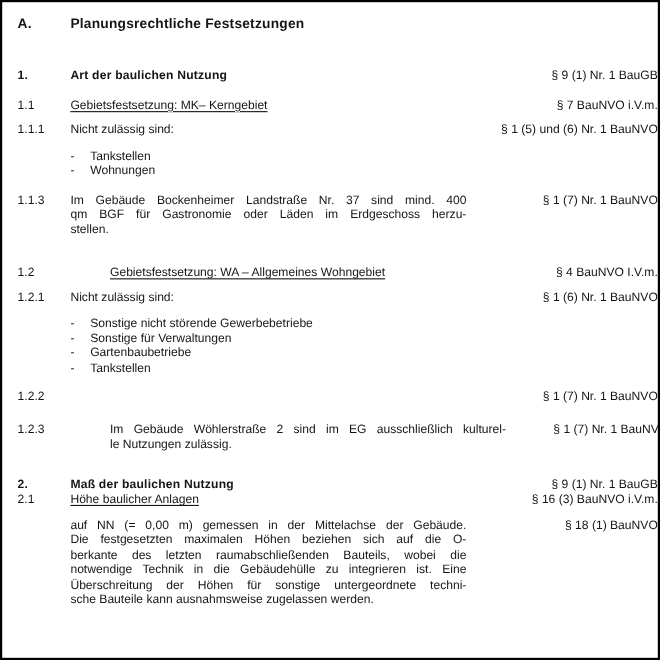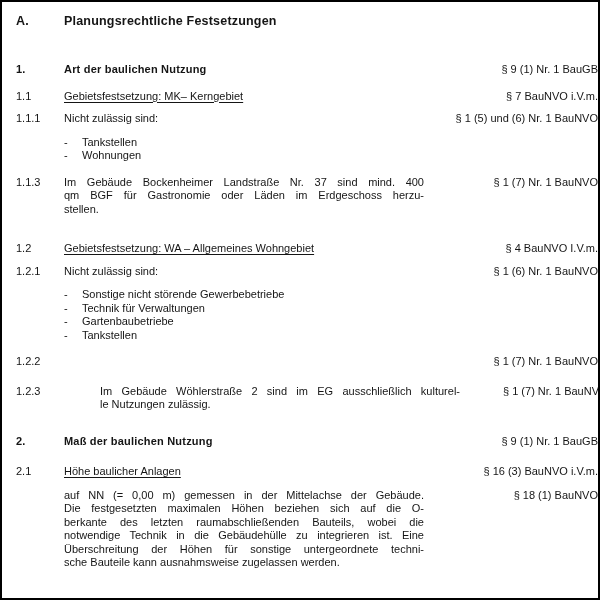--- a/index.html
+++ b/index.html
@@ -27,23 +27,23 @@
   .txt  { }
   .ref  { padding-left: 7px; white-space: nowrap; text-align: right; }
   .bold { font-weight: bold; letter-spacing: 0.2px; }
   .u    { text-decoration: underline; text-underline-offset: 2px; }
   .bullet { display: flex; }
   .dash { width: 18px; flex: 0 0 18px; }
   .tline { min-height: 13.5px; }
   .tline.just { text-align: justify; text-align-last: justify; }
   
   .mt35 { margin-top: 35px; }
-  .mt26 { margin-top: 26px; }
+  .mt26 { margin-top: 26px; gap: 36px; }
   .mt23 { margin-top: 23px; }
-  .mt17 { margin-top: 17px; }
+  .mt17 { }
   .mt16 { margin-top: 16px; gap: 36px; }
   .mt13 { margin-top: 13px; }
   .mt10 { margin-top: 10px; }
   .mt9  { margin-top: 9px; }
 </style>
 </head>
 <body>
 
 <div class="page">
 
@@ -110,21 +110,21 @@
 
   <div class="row mt10">
     <div class="num"></div>
     <div class="txt">
       <div class="bullet">
         <span class="dash">-</span>
         <span>Sonstige nicht störende Gewerbebetriebe</span>
       </div>
       <div class="bullet">
         <span class="dash">-</span>
-        <span>Technik für Verwaltungen</span>
+        <span>Sonstige für Verwaltungen</span>
       </div>
       <div class="bullet">
         <span class="dash">-</span>
         <span>Gartenbaubetriebe</span>
       </div>
       <div class="bullet">
         <span class="dash">-</span>
         <span>Tankstellen</span>
       </div>
     </div>

